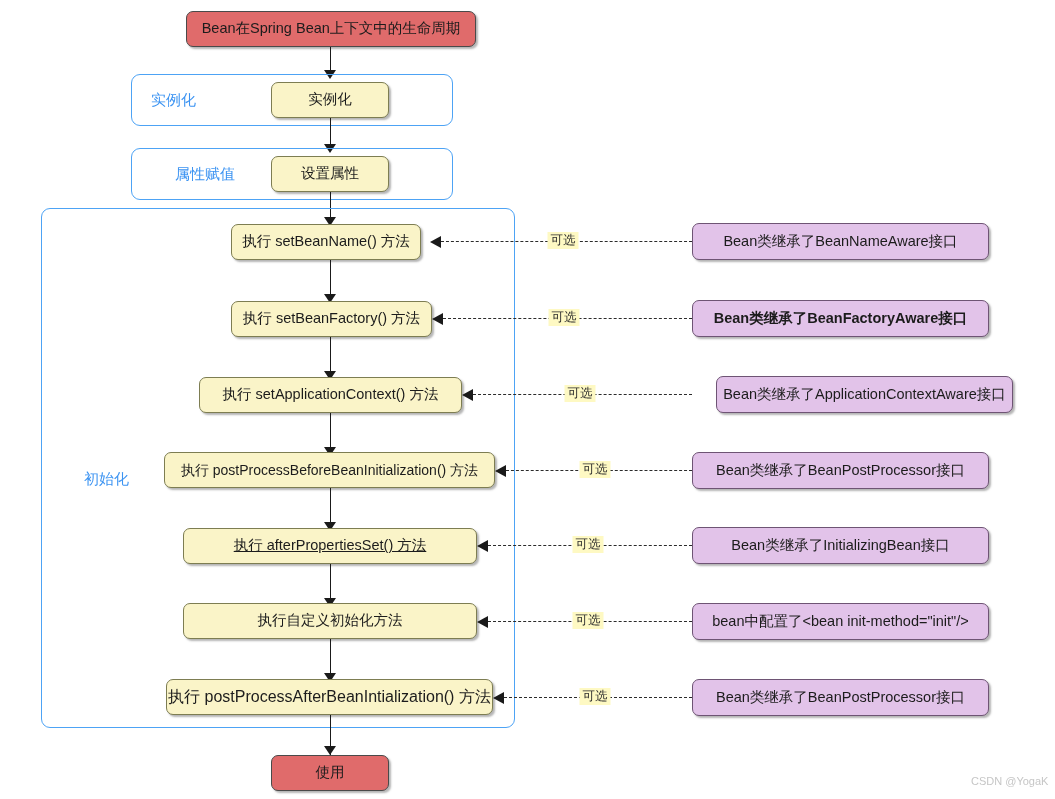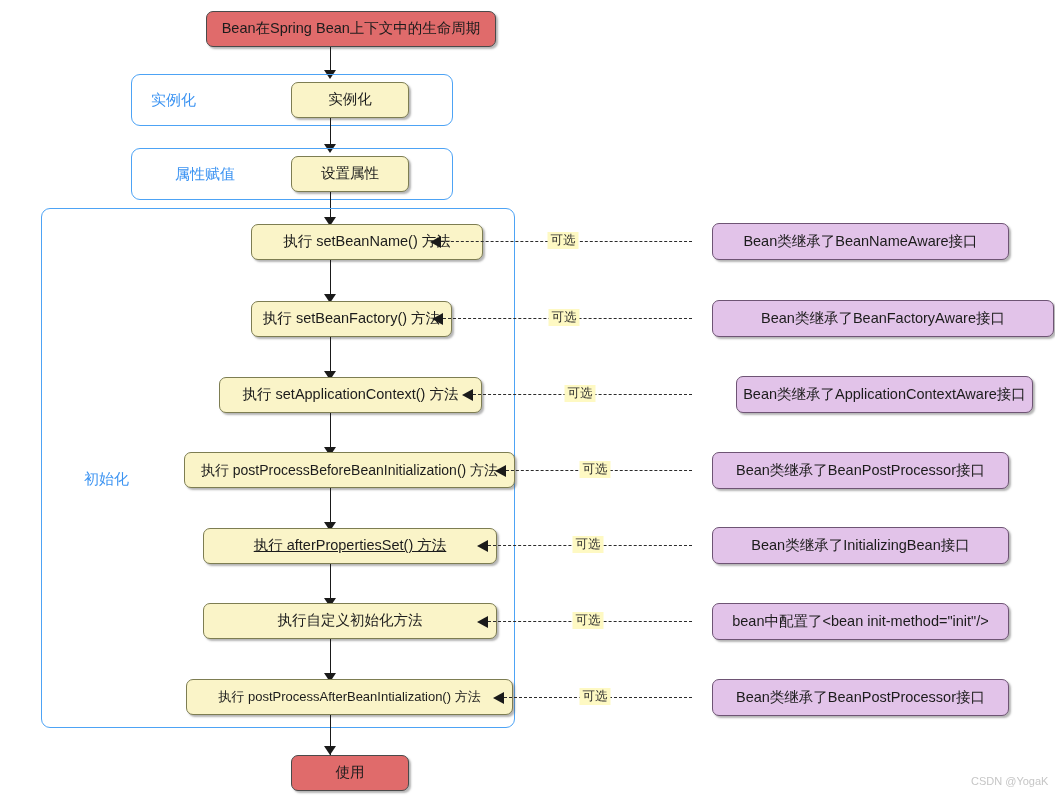--- a/index.html
+++ b/index.html
@@ -17,21 +17,20 @@
     position:absolute;
     box-sizing:border-box;
     display:flex;align-items:center;justify-content:center;
     text-align:center;
     border-radius:7px;
     font-size:14.5px;
     color:#1c1c1c;
     line-height:1.2;
     white-space:nowrap;
     box-shadow:2px 2px 2px rgba(90,90,90,0.45);
-    margin-left:20px;
   }
   .node.terminal{
     background:#e06b6b;
     border:1.4px solid #4a4a4a;
   }
   .node.step{
     background:#faf4c8;
     border:1.4px solid #7d7d52;
   }
   .node.note{
@@ -131,21 +130,21 @@
   <div class="node step" style="left:271px;top:156px;width:118px;height:36px;">
     <span>设置属性</span>
   </div>
 
   <div class="vline" style="left:330px;top:192px;height:33px;"></div>
   <div class="varrow" style="left:324px;top:217px;"></div>
 
   <div class="lane" style="left:41px;top:208px;width:474px;height:520px;"></div>
   <div class="lane-label" style="left:84px;top:470px;">初始化</div>
 
-  <div class="node step" style="left:231px;top:224px;width:232px;height:36px;">
+  <div class="node step" style="left:231px;top:224px;width:190px;height:36px;">
     <span>执行 setBeanName() 方法</span>
   </div>
   <div class="vline" style="left:330px;top:260px;height:42px;"></div>
   <div class="varrow" style="left:324px;top:294px;"></div>
 
   <div class="node step" style="left:231px;top:301px;width:201px;height:36px;justify-content:center;">
     <span>执行 setBeanFactory() 方法</span>
   </div>
   <div class="vline" style="left:330px;top:337px;height:42px;"></div>
   <div class="varrow" style="left:324px;top:371px;"></div>
@@ -167,21 +166,21 @@
   </div>
   <div class="vline" style="left:330px;top:564px;height:42px;"></div>
   <div class="varrow" style="left:324px;top:598px;"></div>
 
   <div class="node step" style="left:183px;top:603px;width:294px;height:36px;">
     <span>执行自定义初始化方法</span>
   </div>
   <div class="vline" style="left:330px;top:639px;height:42px;"></div>
   <div class="varrow" style="left:324px;top:673px;"></div>
 
-  <div class="node step" style="left:166px;top:679px;width:327px;height:36px;font-size:13px;">
+  <div class="node step" style="left:166px;top:679px;width:327px;height:36px;font-size:16px;">
     <span>执行 postProcessAfterBeanIntialization() 方法</span>
   </div>
 
   <div class="vline" style="left:330px;top:715px;height:40px;"></div>
   <div class="varrow" style="left:324px;top:746px;"></div>
 
   <div class="node terminal" style="left:271px;top:755px;width:118px;height:36px;">
     <span>使用</span>
   </div>
 
@@ -224,21 +223,21 @@
   <div class="dashrow" style="left:493px;top:689px;width:199px;">
     <div class="harrow" style="left:0px;"></div>
     <div class="dash" style="left:11px;width:188px;"></div>
     <div class="dashlabel" style="left:102px;">可选</div>
   </div>
 
   <div class="node note" style="left:692px;top:223px;width:297px;height:37px;">
     <span>Bean类继承了BeanNameAware接口</span>
   </div>
 
-  <div class="node note" style="left:692px;top:300px;width:342px;height:37px;">
+  <div class="node note" style="left:692px;top:300px;width:297px;height:37px;font-weight:bold;">
     <span>Bean类继承了BeanFactoryAware接口</span>
   </div>
 
   <div class="node note" style="left:716px;top:376px;width:297px;height:37px;">
     <span>Bean类继承了ApplicationContextAware接口</span>
   </div>
 
   <div class="node note" style="left:692px;top:452px;width:297px;height:37px;">
     <span>Bean类继承了BeanPostProcessor接口</span>
   </div>

